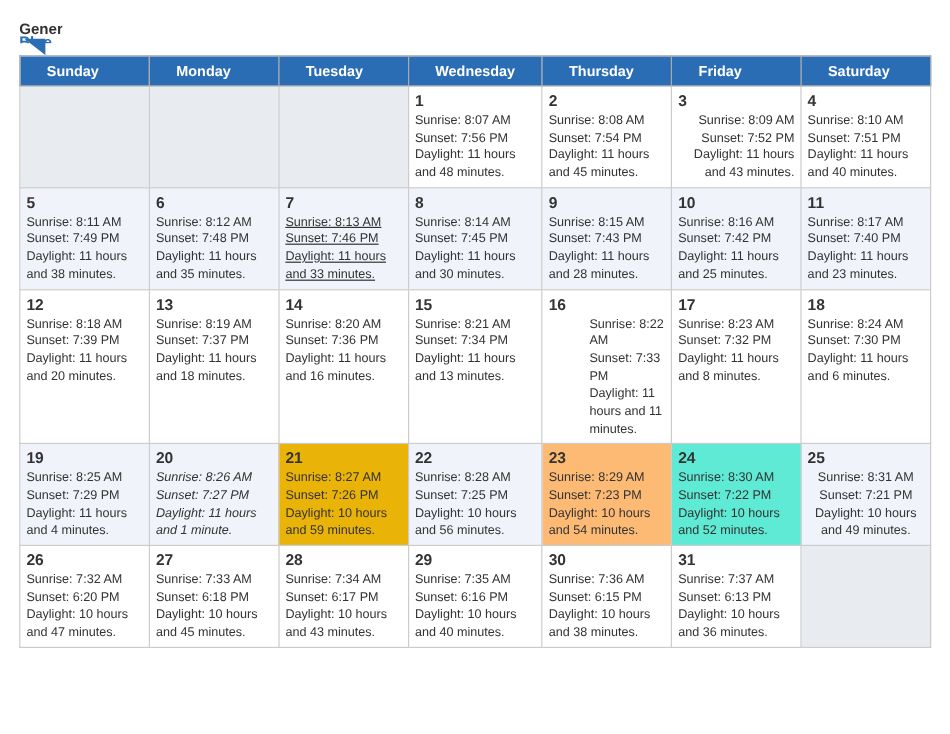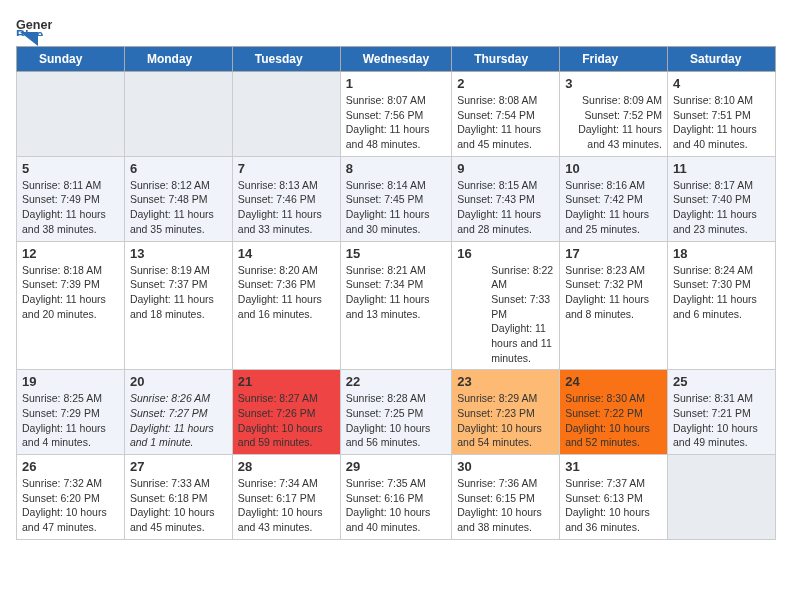--- a/index.html
+++ b/index.html
@@ -158,21 +158,21 @@
 Daylight: 11 hours and 38 minutes.</div>
         </td>
         <td style="background: rgb(240, 244, 250);">
           <span class="day-number">6</span>
           <div class="day-info" style="white-space: pre-line;">Sunrise: 8:12 AM
 Sunset: 7:48 PM
 Daylight: 11 hours and 35 minutes.</div>
         </td>
         <td style="background: rgb(240, 244, 250);">
           <span class="day-number">7</span>
-          <div class="day-info" style="white-space: pre-line;">Sunrise: 8:13 AM
+          <div class="day-info" style="white-space: pre-line; text-decoration: underline;">Sunrise: 8:13 AM
 Sunset: 7:46 PM
 Daylight: 11 hours and 33 minutes.</div>
         </td>
         <td style="background: rgb(240, 244, 250);">
           <span class="day-number">8</span>
           <div class="day-info" style="white-space: pre-line;">Sunrise: 8:14 AM
 Sunset: 7:45 PM
 Daylight: 11 hours and 30 minutes.</div>
         </td>
         <td style="background: rgb(240, 244, 250);">
@@ -244,47 +244,47 @@
           <div class="day-info" style="white-space: pre-line;">Sunrise: 8:25 AM
 Sunset: 7:29 PM
 Daylight: 11 hours and 4 minutes.</div>
         </td>
         <td style="background: rgb(240, 244, 250);">
           <span class="day-number">20</span>
           <div class="day-info" style="white-space: pre-line; font-style: italic;">Sunrise: 8:26 AM
 Sunset: 7:27 PM
 Daylight: 11 hours and 1 minute.</div>
         </td>
-        <td style="background: #ef4444;">
+        <td style="background: #eab308;">
           <span class="day-number">21</span>
           <div class="day-info" style="white-space: pre-line;">Sunrise: 8:27 AM
 Sunset: 7:26 PM
 Daylight: 10 hours and 59 minutes.</div>
         </td>
         <td style="background: rgb(240, 244, 250);">
           <span class="day-number">22</span>
           <div class="day-info" style="white-space: pre-line;">Sunrise: 8:28 AM
 Sunset: 7:25 PM
 Daylight: 10 hours and 56 minutes.</div>
         </td>
         <td style="background: #fdba74; margin-top: 24px;">
           <span class="day-number">23</span>
           <div class="day-info" style="white-space: pre-line;">Sunrise: 8:29 AM
 Sunset: 7:23 PM
 Daylight: 10 hours and 54 minutes.</div>
         </td>
-        <td style="background: #f97316; margin-top: 43px;">
+        <td style="background: #5eead4; margin-top: 43px;">
           <span class="day-number">24</span>
           <div class="day-info" style="white-space: pre-line;">Sunrise: 8:30 AM
 Sunset: 7:22 PM
 Daylight: 10 hours and 52 minutes.</div>
         </td>
         <td style="background: rgb(240, 244, 250);">
           <span class="day-number">25</span>
-          <div class="day-info" style="white-space: pre-line;">Sunrise: 8:31 AM
+          <div class="day-info" style="white-space: pre-line; text-align: center;">Sunrise: 8:31 AM
 Sunset: 7:21 PM
 Daylight: 10 hours and 49 minutes.</div>
         </td>
       </tr>
       <tr>
         <td>
           <span class="day-number">26</span>
           <div class="day-info" style="white-space: pre-line;">Sunrise: 7:32 AM
 Sunset: 6:20 PM
 Daylight: 10 hours and 47 minutes.</div>

